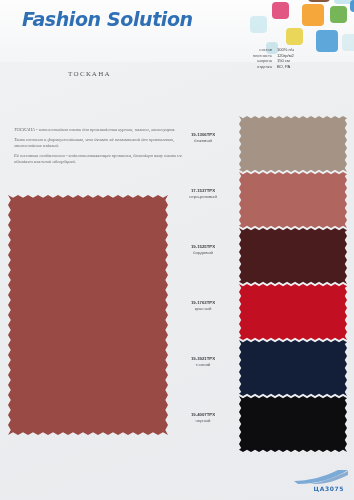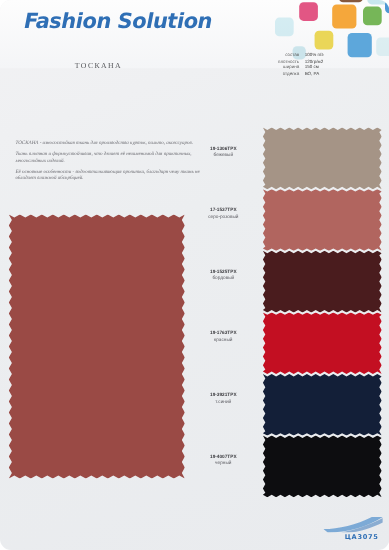--- a/index.html
+++ b/index.html
@@ -5,21 +5,20 @@
   html,body{margin:0;padding:0;}
   body{
     width:354px;height:500px;overflow:hidden;
     background:#ffffff;
     font-family:"Liberation Sans",sans-serif;
   }
   .page{
     position:relative;width:354px;height:500px;
     background:linear-gradient(160deg,#f2f2f4 0%,#eceef0 40%,#e9ebee 100%);
     overflow:hidden;
-    border-radius:10px;
   }
   
   .header{
     position:absolute;left:0;top:0;width:354px;height:62px;
     background:linear-gradient(180deg,#fdfdfd 0%,#f4f5f7 100%);
     overflow:hidden;
   }
   .brand{
     position:absolute;left:22px;top:8px;
     font-size:19px;font-weight:bold;color:#2f6fb5;
@@ -42,21 +41,21 @@
   .spec{
     position:absolute;left:238px;top:47px;width:104px;
     font-size:4.1px;line-height:5.6px;color:#4a4a4a;
     font-family:"Liberation Sans",sans-serif;
   }
   .spec-row{display:flex;}
   .spec-key{width:34px;text-align:right;padding-right:5px;color:#5a5a5a;}
   .spec-val{flex:1;color:#3d3d3d;}
   
   .fabric-title{
-    position:absolute;left:68px;top:56px;
+    position:absolute;left:68px;top:70px;
     font-size:7px;letter-spacing:1.3px;color:#55565a;
     font-family:"Liberation Serif",serif;
   }
   .desc{
     position:absolute;left:14px;top:127px;width:172px;
     font-size:4.6px;line-height:6.6px;color:#6a6a70;
     font-style:italic;font-family:"Liberation Serif",serif;
   }
   .desc p{margin:0 0 3px 0;}
   

